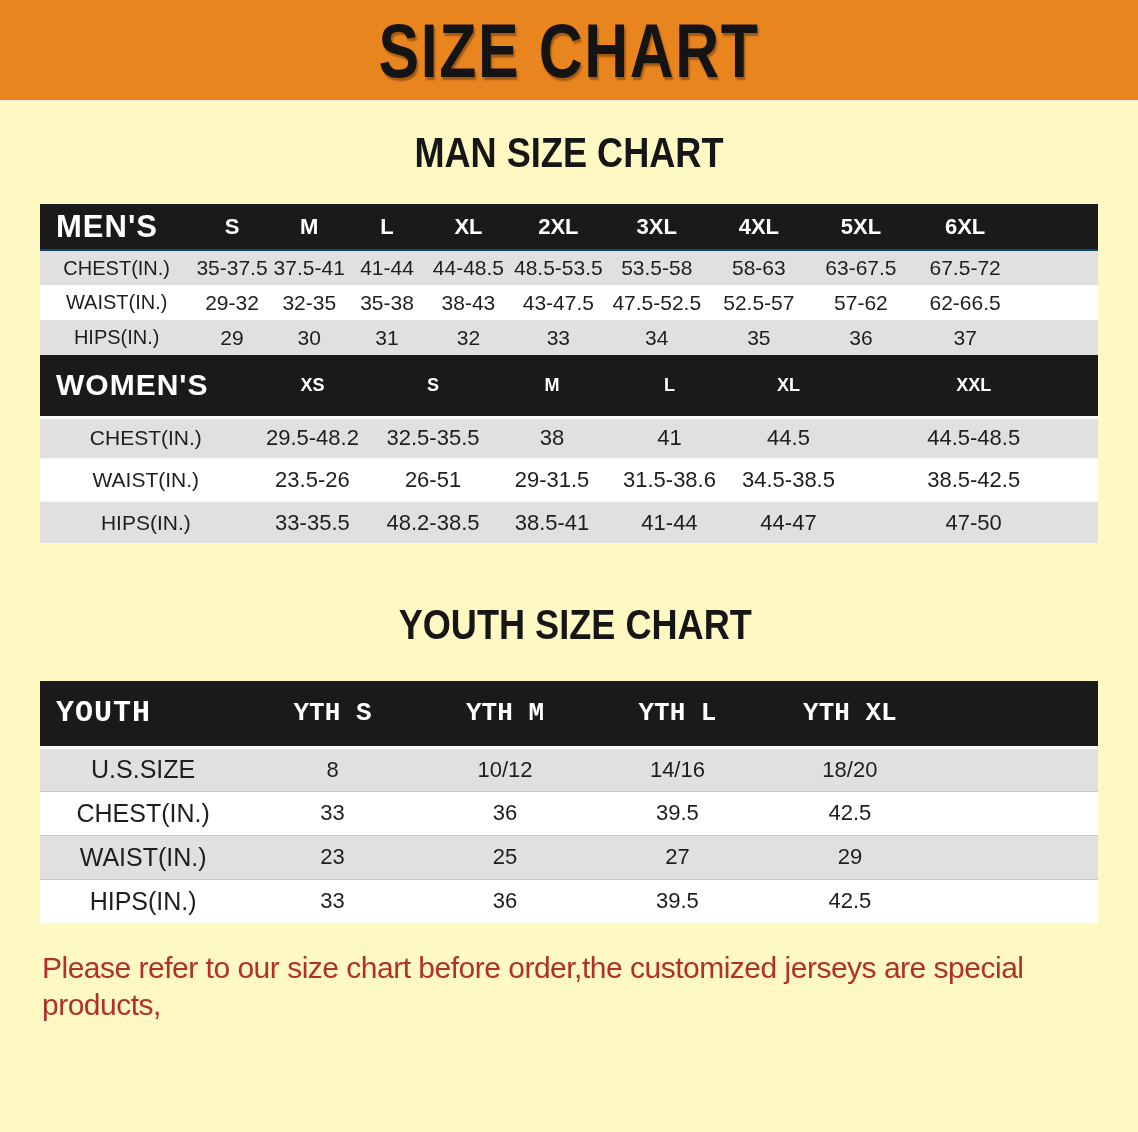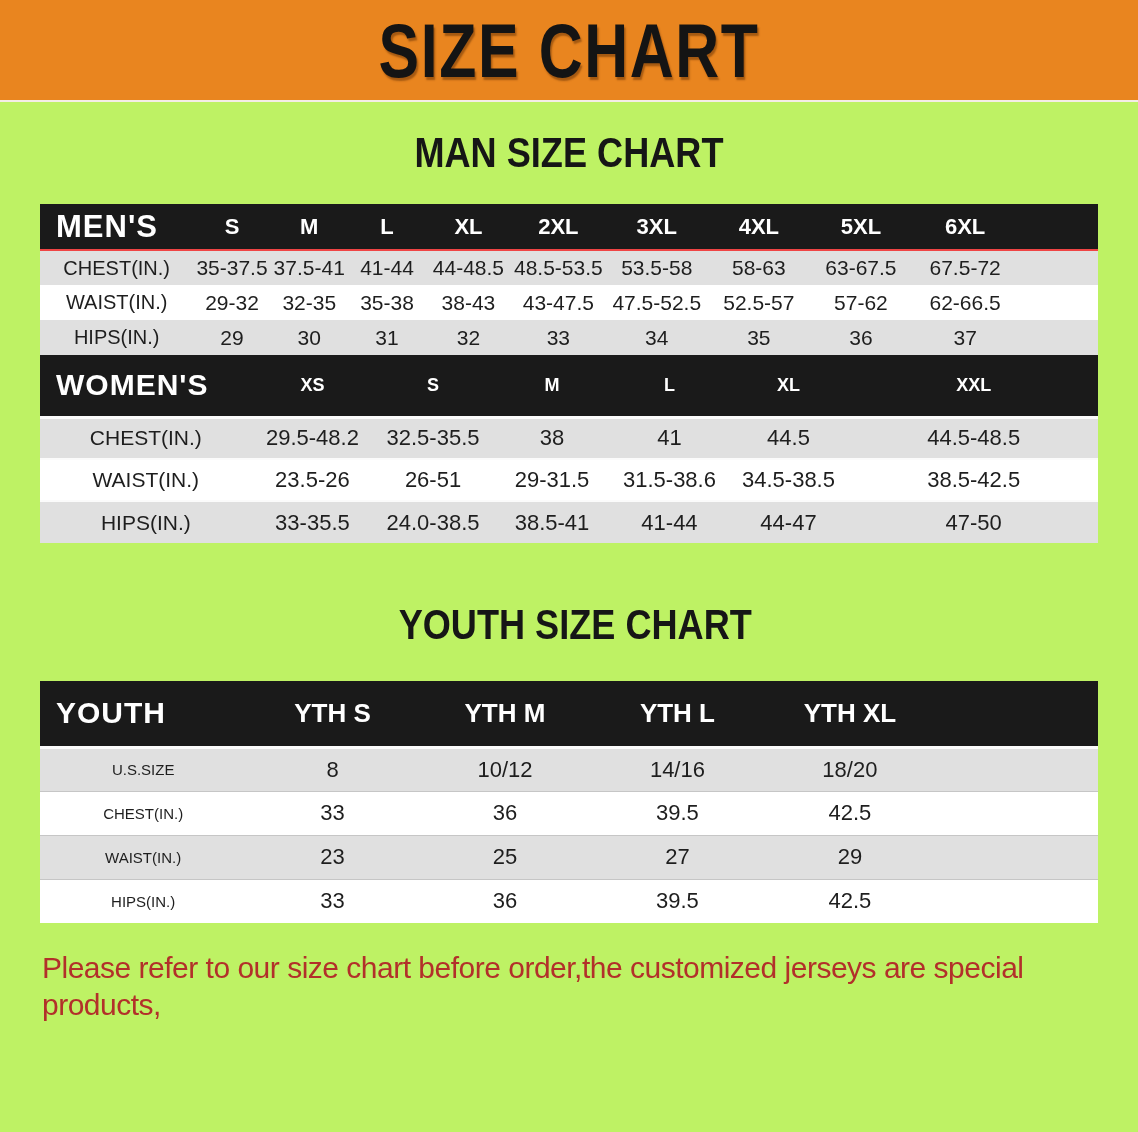--- a/index.html
+++ b/index.html
@@ -3,21 +3,21 @@
 <meta charset="utf-8">
 <style>
   html, body { margin: 0; padding: 0; }
   body {
     width: 1138px;
     height: 1132px;
     background: #ffffff;
     font-family: "Liberation Sans", sans-serif;
     overflow: hidden;
   }
-  .page { width: 1138px; height: 1132px; background: #bef264; }
+  .page { width: 1138px; height: 1132px; background: #fef9c3; }
 
   
   .banner {
     width: 100%;
     height: 100px;
     background: #E9851F;
     display: flex;
     align-items: center;
     justify-content: center;
     border-bottom: 2px solid #f4ede6;
@@ -78,39 +78,39 @@
   tbody tr { background: #ffffff; color: #1e1e1e; }
   tbody tr.gray { background: #E0E0E0; }
 
   
   .men-table thead tr { height: 46px; }
   .men-table thead th { font-size: 22px; }
   .men-table thead .group-label { font-size: 31px; }
   .men-table tbody tr { height: 35px; }
   .men-table tbody td { font-size: 21px; }
   .men-table tbody td:first-child { font-size: 20px; }
-  .men-table thead tr { border-bottom: 2px solid #ef4444; }
+  .men-table thead tr { border-bottom: 2px solid #0c4a6e; }
 
   
   .women-table thead tr { height: 62px; padding-left: 48px; }
   .women-table thead th { font-size: 18px; }
   .women-table thead .group-label { font-size: 30px; }
   .women-table tbody tr { height: 42px; }
   .women-table tbody td { font-size: 22px; }
   .women-table tbody td:first-child { font-size: 21px; }
   .women-table thead tr { border-bottom: 3px solid #fbfbfb; }
   .women-table tbody tr + tr { border-top: 2px solid #fbfbfb; }
 
   
   .youth-table thead tr { height: 66px; }
-  .youth-table thead th { font-size: 26px; }
+  .youth-table thead th { font-size: 26px; font-family: Liberation Mono, monospace; }
   .youth-table thead .group-label { font-size: 30px; }
   .youth-table tbody tr { height: 44px; }
   .youth-table tbody td { font-size: 22px; }
-  .youth-table tbody td:first-child { font-size: 15px; }
+  .youth-table tbody td:first-child { font-size: 25px; }
   .youth-table thead tr { border-bottom: 3px solid #fbfbfb; }
   .youth-table tbody tr + tr { border-top: 1px solid #C6C6C6; }
 
   
   .notice {
     margin: 26px 20px 0 42px;
     color: #B2302A;
     font-size: 30px;
     line-height: 37px;
     letter-spacing: -0.5px;
@@ -239,21 +239,21 @@
         <td>23.5-26</td>
         <td>26-51</td>
         <td>29-31.5</td>
         <td>31.5-38.6</td>
         <td>34.5-38.5</td>
         <td>38.5-42.5</td>
       </tr>
       <tr class="gray">
         <td>HIPS(IN.)</td>
         <td>33-35.5</td>
-        <td>24.0-38.5</td>
+        <td>48.2-38.5</td>
         <td>38.5-41</td>
         <td>41-44</td>
         <td>44-47</td>
         <td>47-50</td>
       </tr>
     </tbody>
   </table>
 
   <h2 class="section-title title-youth">
     <span class="condensed">YOUTH SIZE CHART</span>

